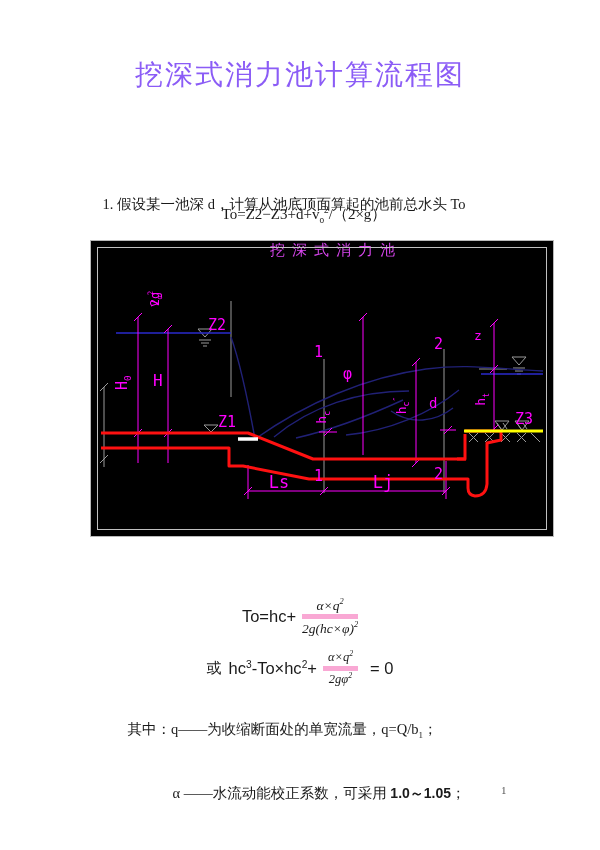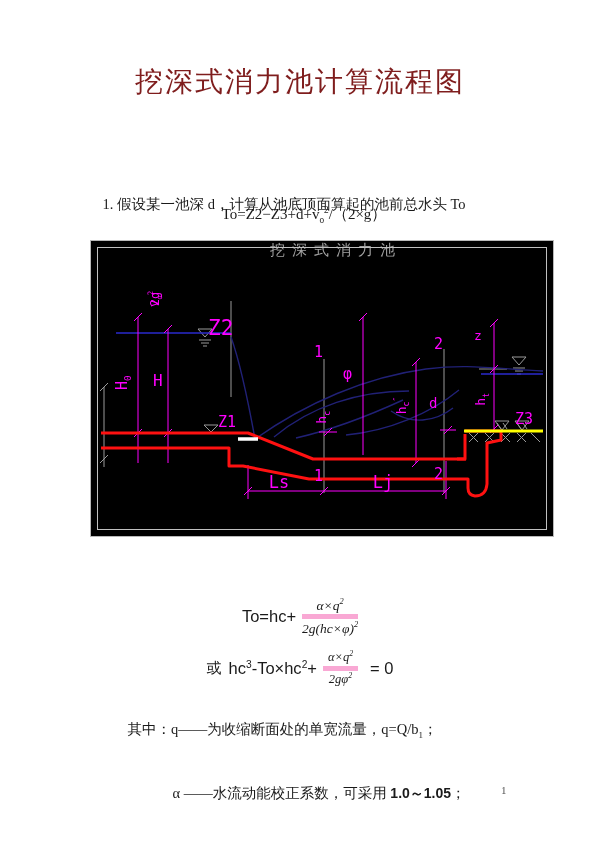--- a/index.html
+++ b/index.html
@@ -4,21 +4,21 @@
 <style>
   html,body{margin:0;padding:0;background:#ffffff;}
   .page{position:relative;width:600px;height:850px;background:#fff;overflow:hidden;
         font-family:"Liberation Serif","DejaVu Serif",serif;color:#1a1a1a;}
   .abs{position:absolute;}
   .center{left:0;right:0;text-align:center;}
   .sans{font-family:"Liberation Sans","DejaVu Sans",sans-serif;}
   .it{font-style:italic;font-family:"Liberation Serif","DejaVu Serif",serif;}
   sup{font-size:62%;} sub{font-size:62%;}
 
-  .doc-title{top:63px;font-size:28px;letter-spacing:2px;color:#7f1d1d;}
+  .doc-title{top:56px;font-size:28px;letter-spacing:2px;color:#8b5cf6;}
   .body-line{font-size:14.5px;white-space:pre;}
   .f1{top:205px;font-size:15px;padding-left:8px;}
   .caption{top:543px;font-size:13px;letter-spacing:1px;white-space:pre;padding-left:10px;}
   .pageno{left:501px;top:784px;font-size:11px;color:#555;}
 
   
   .formula{left:0;right:0;text-align:center;}
   .f2{top:597px;height:46px;}
   .f3{top:650px;height:42px;}
   .flead{font-size:16.5px;vertical-align:middle;}
@@ -29,21 +29,21 @@
   .f3 .frac{font-size:12.5px;}
   .huo{font-size:15px;vertical-align:middle;margin-right:3px;}
   .tail{font-size:16.5px;vertical-align:middle;margin-left:8px;}
   .hl{font-family:"Liberation Sans","DejaVu Sans",sans-serif;font-weight:600;font-size:14px;text-align:center;}
 
   
   .diagram{left:90px;top:240px;width:462px;height:295px;background:#000;border:1px solid #b8b8b8;}
   .diagram svg{position:absolute;left:0;top:0;}
   .dlbl{position:absolute;color:#ff00ff;font-family:"DejaVu Sans Mono","Liberation Mono",monospace;
         line-height:1;white-space:nowrap;}
-  .dtitle{left:0;right:0;top:31px;text-align:center;color:#a3a3a3;font-size:15px;letter-spacing:7px;
+  .dtitle{left:0;right:0;top:31px;text-align:center;color:#d946ef;font-size:15px;letter-spacing:7px;
           padding-left:28px;font-family:"Liberation Serif",serif;}
   .vlbl{display:flex;align-items:center;justify-content:center;width:16px;height:32px;}
   .vlbl > span{transform:rotate(-90deg);white-space:nowrap;display:inline-block;}
 </style>
 </head>
 <body>
 
 <div class="page">
 
   <div class="abs center doc-title">挖深式消力池计算流程图</div>
@@ -123,21 +123,21 @@
       <div class="vlbl dlbl" style="font-size:12px;">
           <span>2g</span>
         </div>
     </div>
 
     <div class="abs vlbl dlbl" style="left:24px;top:126px;font-size:15px;">
       <span><span>H</span><sub>0</sub></span>
     </div>
     <div class="abs dlbl" style="left:62px;top:132px;font-size:16px;">H</div>
 
-    <div class="abs dlbl" style="left:117px;top:77px;font-size:21px;">Z2</div>
+    <div class="abs dlbl" style="left:117px;top:77px;font-size:15px;">Z2</div>
     <div class="abs dlbl" style="left:127px;top:174px;font-size:15px;">Z1</div>
     <div class="abs dlbl" style="left:424px;top:171px;font-size:15px;">Z3</div>
 
     <div class="abs dlbl" style="left:252px;top:126px;font-size:15px;">φ</div>
 
     <div class="abs vlbl dlbl" style="left:224px;top:160px;font-size:13px;">
       <span><span>h</span><sub>c</sub></span>
     </div>
     <div class="abs vlbl dlbl" style="left:304px;top:148px;font-size:13px;">
       <span><span>h</span><sub>c</sub><sup>″</sup></span>

